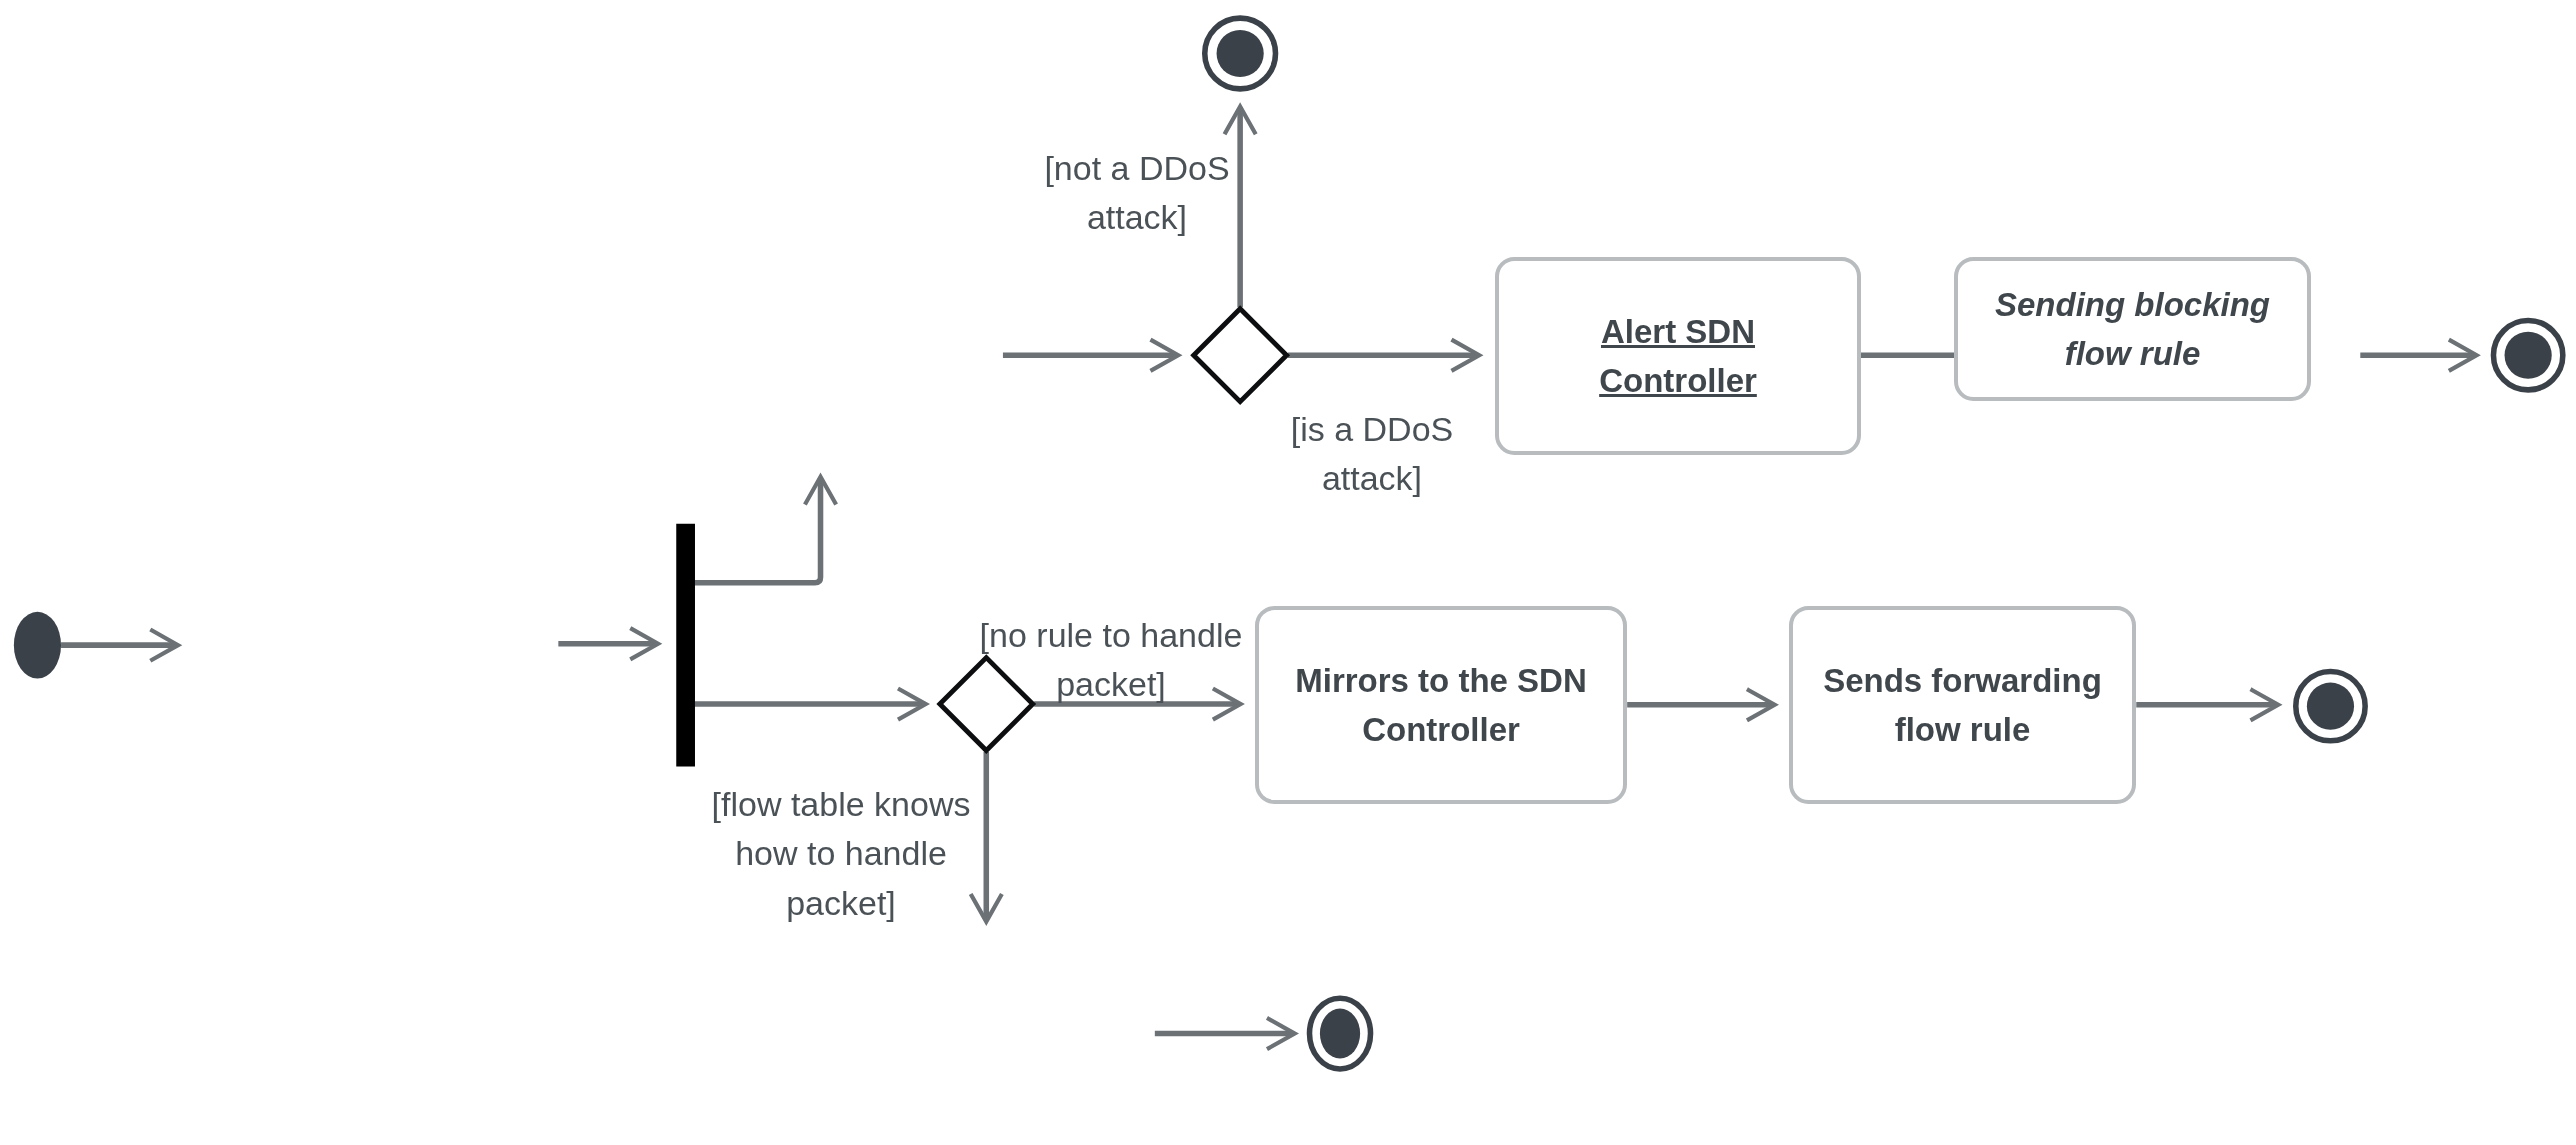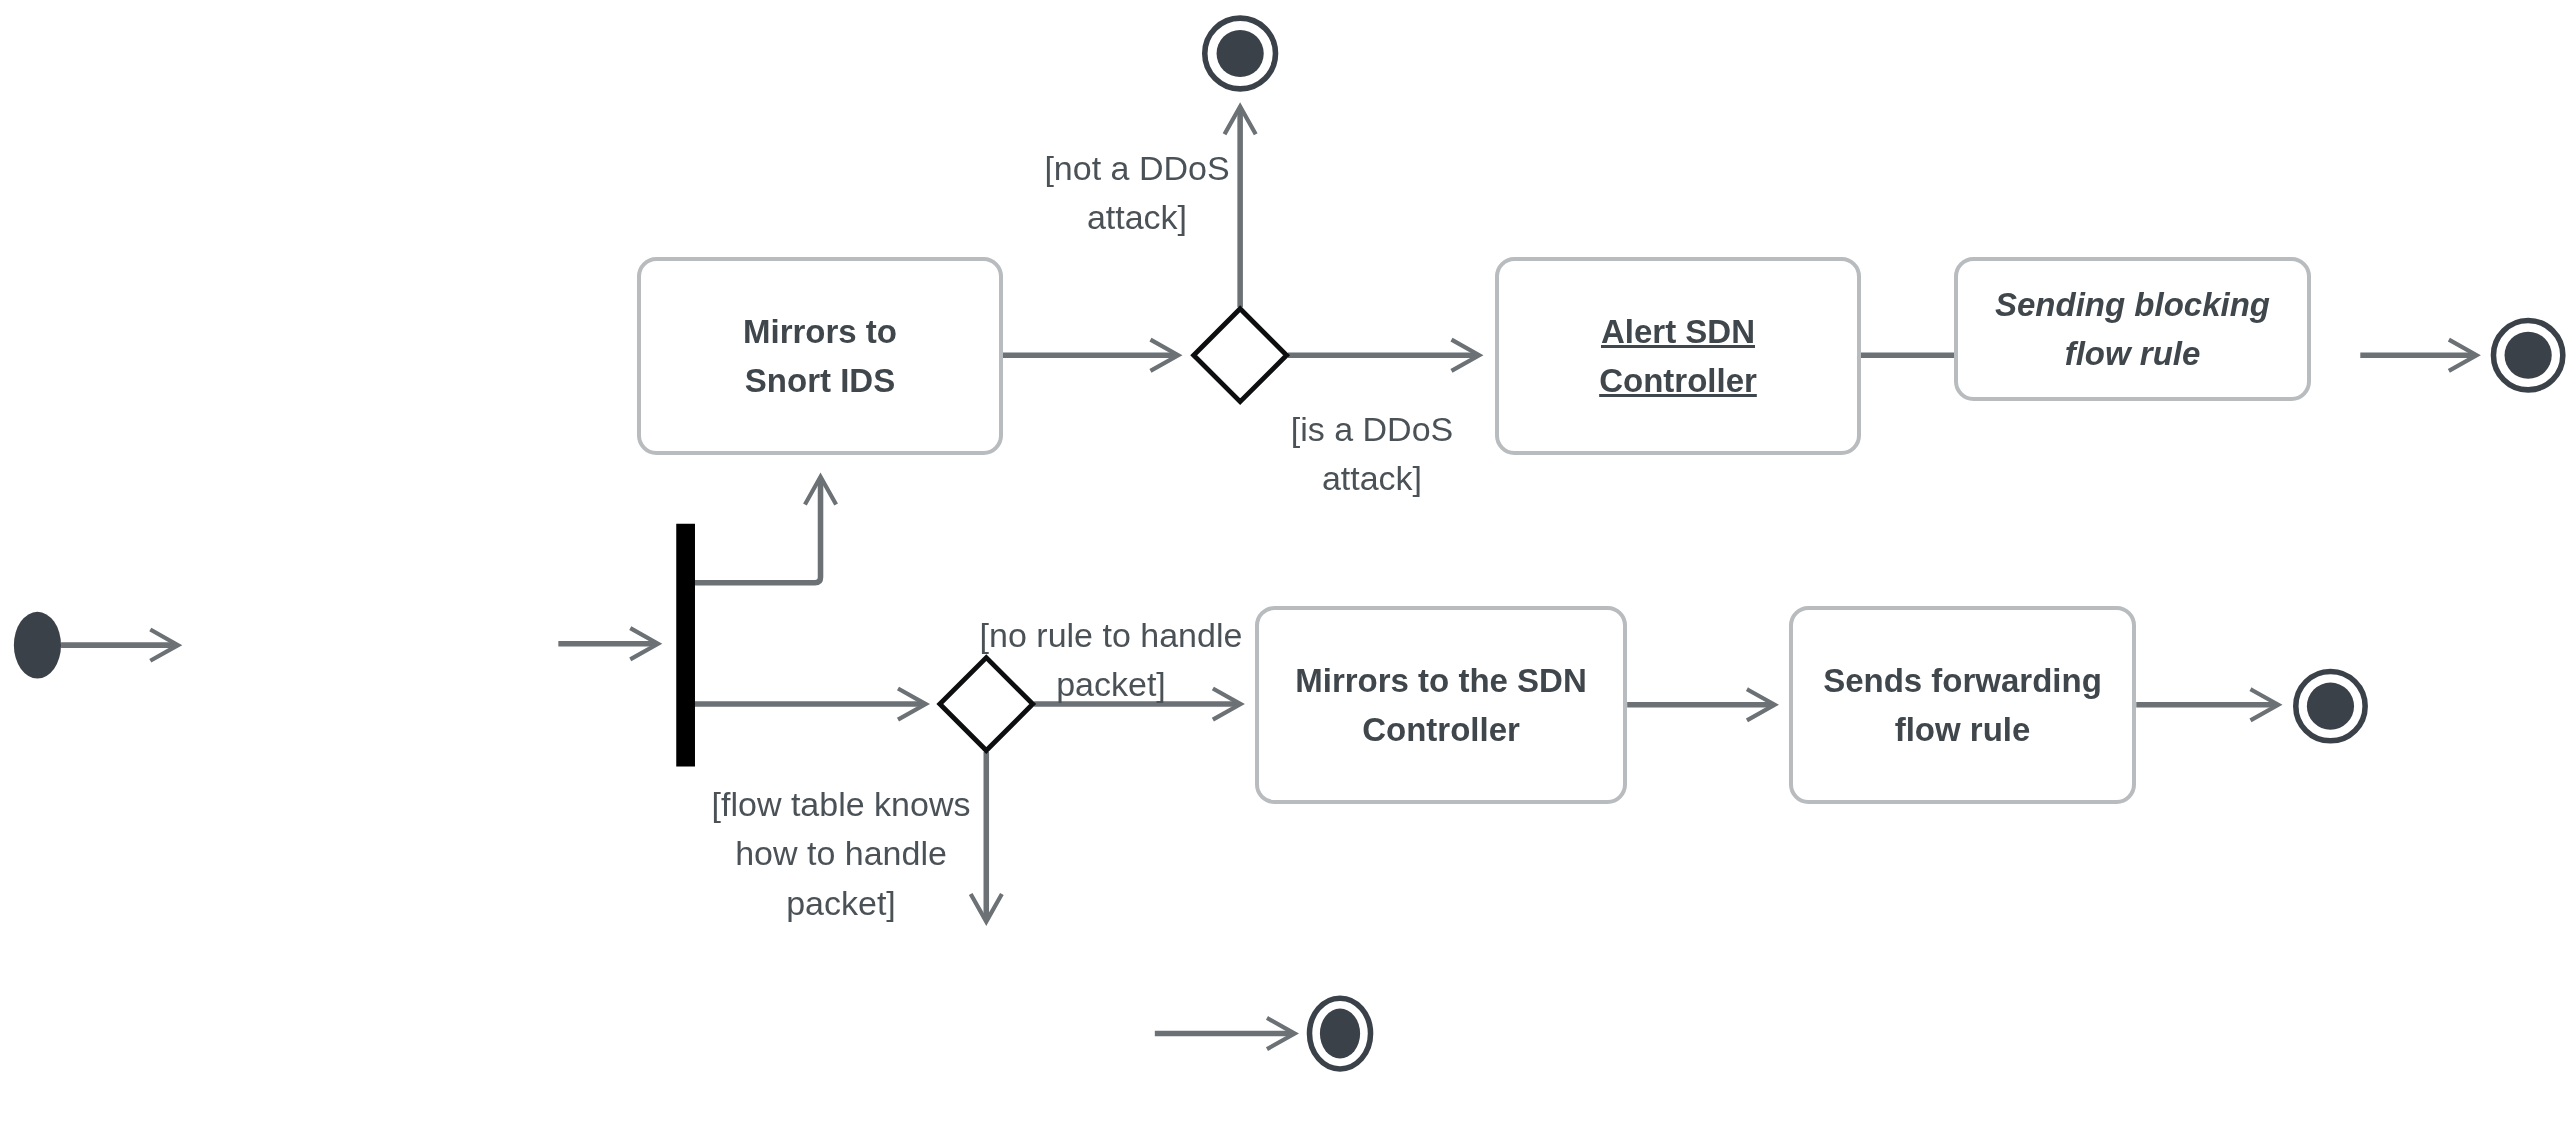--- a/index.html
+++ b/index.html
@@ -102,22 +102,20 @@
       <circle class="terminal-ring" cx="3360" cy="1018" r="50"></circle>
       <circle class="terminal-core" cx="3360" cy="1018" r="34"></circle>
     </g>
     <g>
       <ellipse class="terminal-ring" cx="1932" cy="1490" rx="44" ry="51"></ellipse>
       <ellipse class="terminal-core" cx="1932" cy="1490" rx="29" ry="36"></ellipse>
     </g>
   </svg>
 
 
-  <div class="activity" style="left:637px;  top:257px;  width:366px; height:198px;">Mirrors to
-Snort IDS</div>
 
   <div class="activity" style="left:1495px; top:257px;  width:366px; height:198px;text-decoration:underline;">Alert SDN
 Controller</div>
 
   <div class="activity" style="left:1954px; top:257px;  width:357px; height:144px;font-style:italic;">Sending blocking
 flow rule</div>
 
   <div class="activity" style="left:1255px; top:606px;  width:372px; height:198px;">Mirrors to the SDN
 Controller</div>
 

